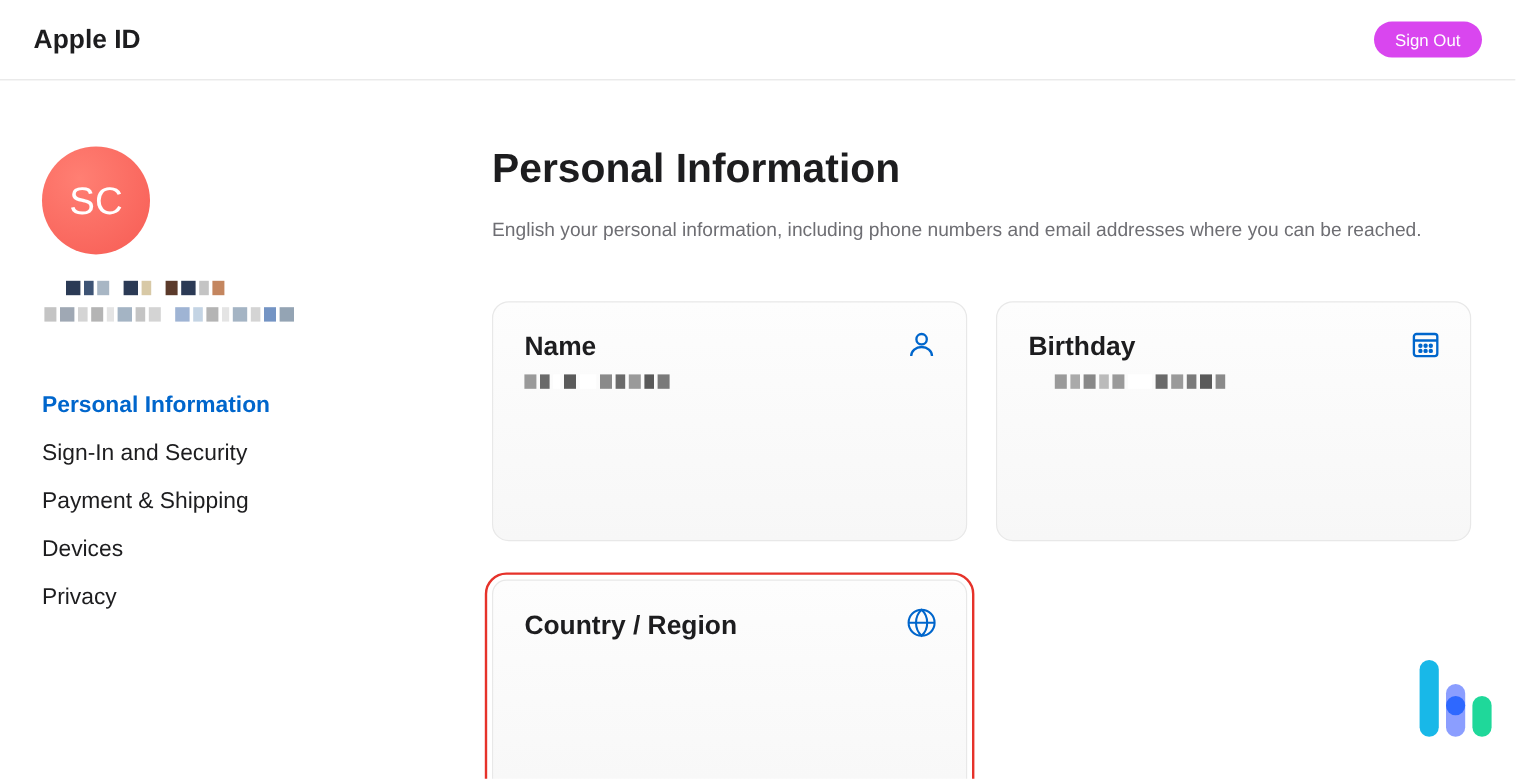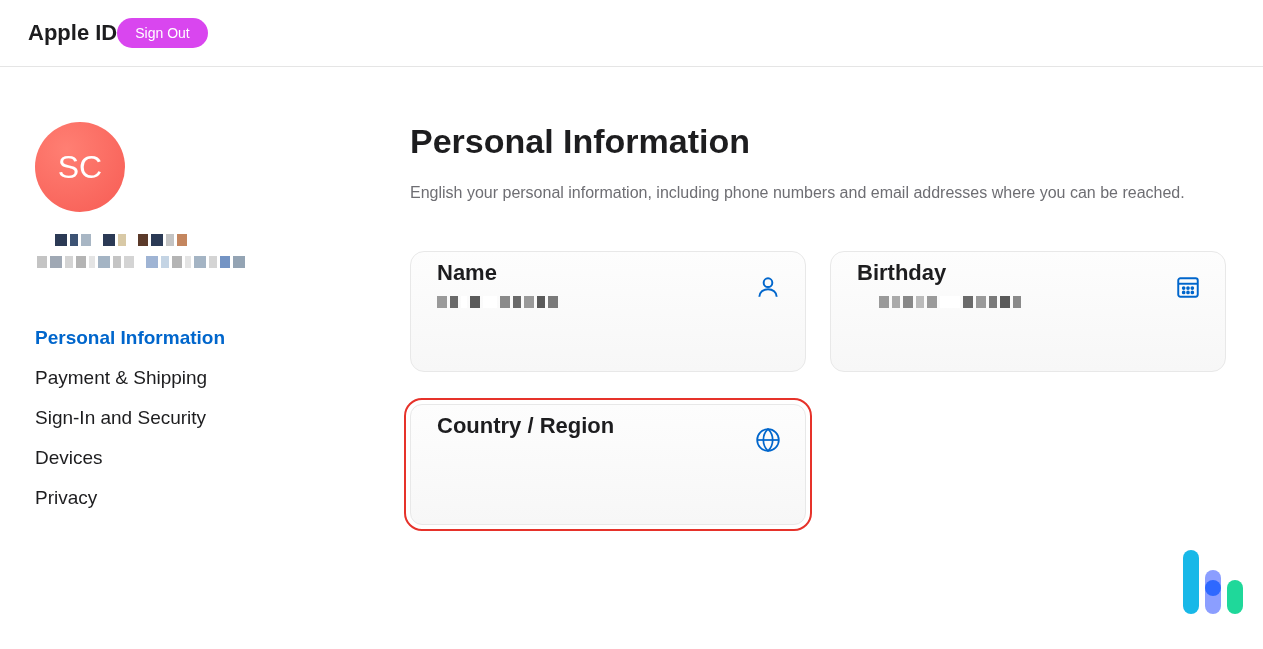--- a/index.html
+++ b/index.html
@@ -9,21 +9,21 @@
     }
     body {
       font-family: -apple-system, BlinkMacSystemFont, "Segoe UI", Helvetica, Arial, sans-serif;
       background: #fff;
       width: 1263px;
       height: 649px;
       overflow: hidden;
     }
     .header {
       display: flex;
-      justify-content: flex-start;
+      justify-content: space-between;
       align-items: center;
       padding: 18px 28px 18px 28px;
       border-bottom: 1px solid #e5e5e5;
     }
     .header-title {
       font-size: 22px;
       font-weight: 600;
       color: #1d1d1f;
     }
     .sign-out-btn {
@@ -105,22 +105,22 @@
     .cards {
       display: grid;
       grid-template-columns: 396px 396px;
       gap: 24px;
       row-gap: 32px;
     }
     .card {
       background: linear-gradient(180deg, #fdfdfd, #f7f7f7);
       border: 1px solid #e8e8e8;
       border-radius: 14px;
-      padding: 8px 26px;
-      height: 121px;
+      padding: 24px 26px;
+      height: 200px;
       position: relative;
     }
     .card.highlight {
       outline: 2px solid #e6322a;
       outline-offset: 4px;
       border-radius: 12px;
     }
     .card-title {
       font-size: 22px;
       font-weight: 600;
@@ -225,22 +225,22 @@
       <span class="px" style="width:8px;background:#c4d4e4"></span>
       <span class="px" style="width:10px;background:#b4b4b4"></span>
       <span class="px" style="width:6px;background:#e4e4e4"></span>
       <span class="px" style="width:12px;background:#a4b4c4"></span>
       <span class="px" style="width:8px;background:#d4d4d4"></span>
       <span class="px" style="width:10px;background:#7494c4"></span>
       <span class="px" style="width:12px;background:#94a4b4"></span>
     </div>
     <ul class="nav-list">
       <li class="nav-item active">Personal Information</li>
+      <li class="nav-item">Sign-In and Security</li>
       <li class="nav-item">Payment &amp; Shipping</li>
-      <li class="nav-item">Sign-In and Security</li>
       <li class="nav-item">Devices</li>
       <li class="nav-item">Privacy</li>
     </ul>
   </aside>
 
   <main class="main">
     <h1 class="main-title">Personal Information</h1>
     <p class="main-desc">English your personal information, including phone numbers and email addresses where you can be reached.</p>
 
     <div class="cards">

